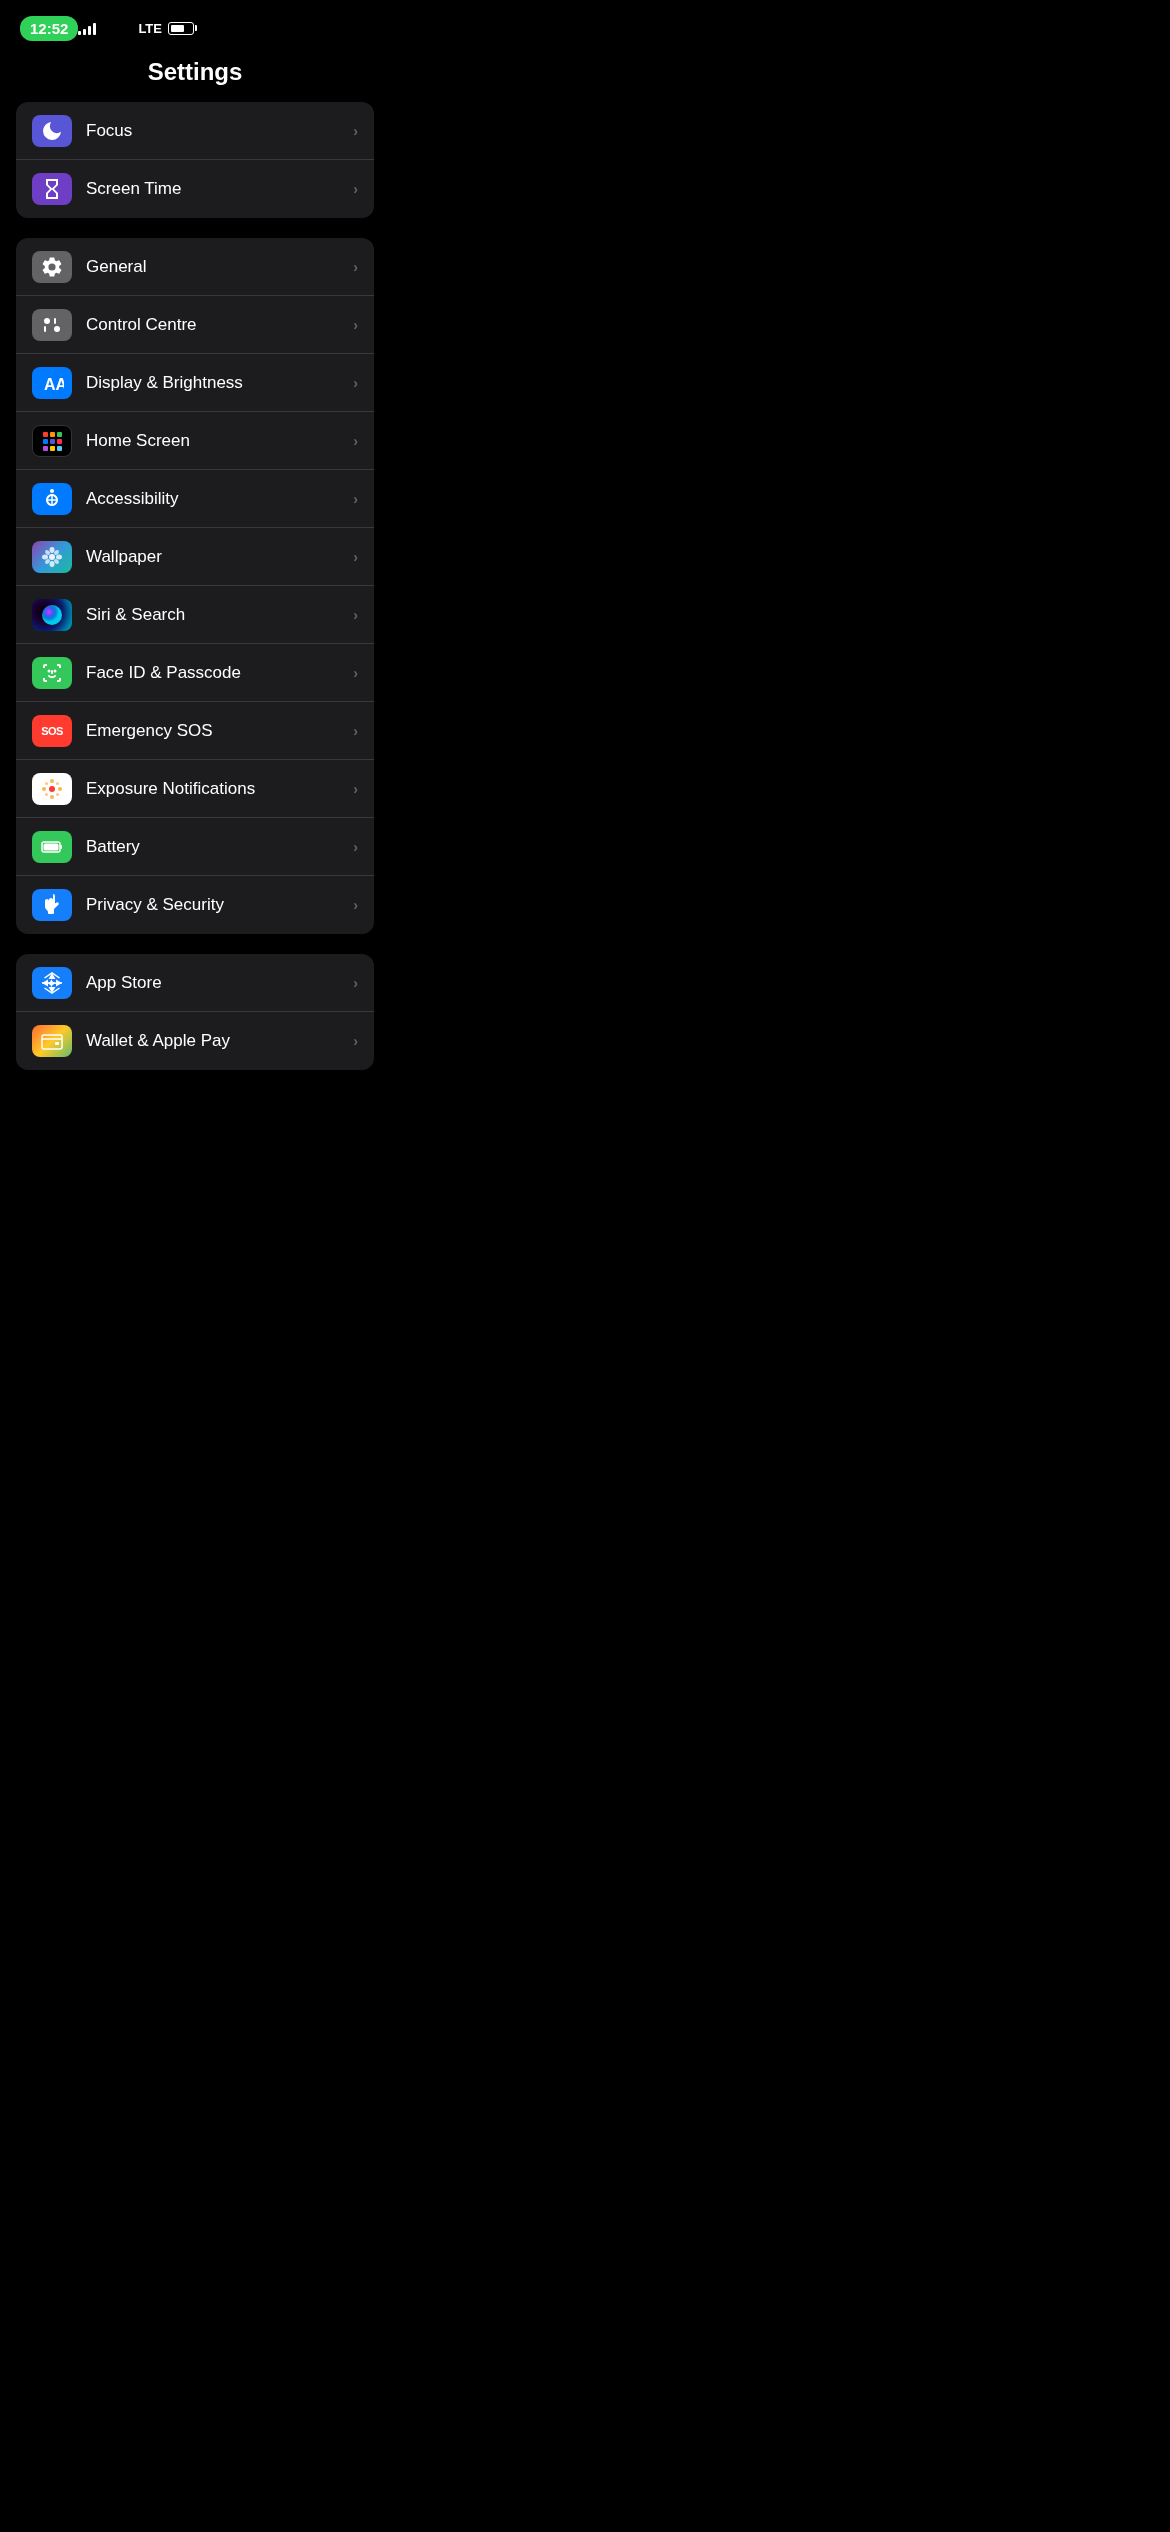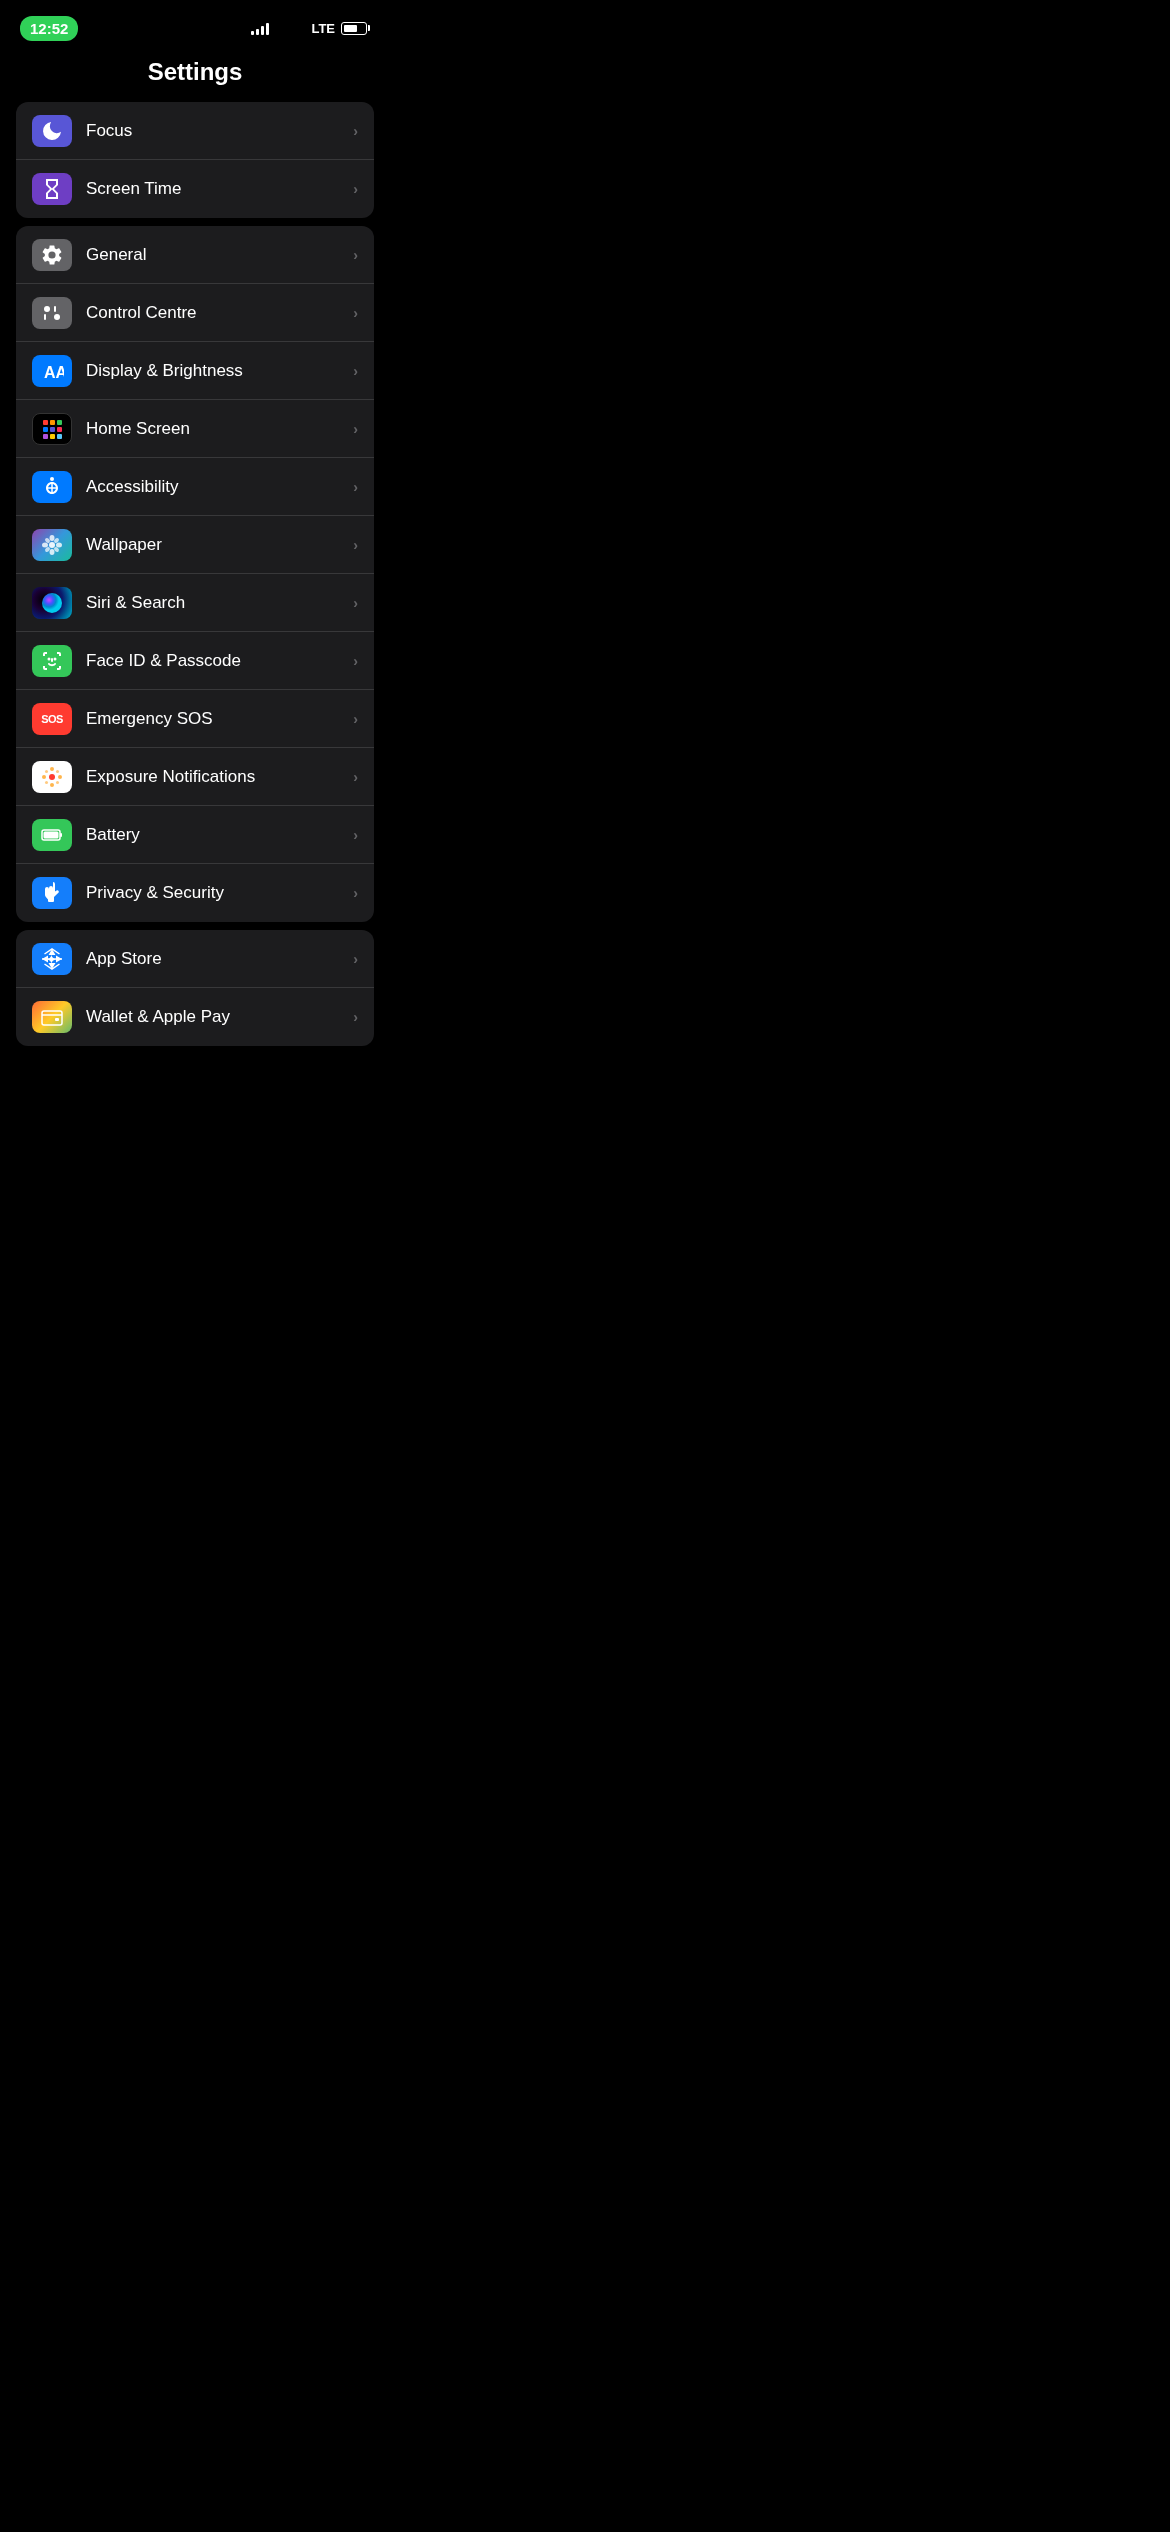--- a/index.html
+++ b/index.html
@@ -10,25 +10,24 @@
       font-family: -apple-system, 'SF Pro Display', 'Helvetica Neue', sans-serif;
       color: #fff;
       width: 390px;
       min-height: 844px;
       overflow-x: hidden;
     }
 
     
     .status-bar {
       display: flex;
-      justify-content: space-between;
+      justify-content: flex-start;
       align-items: center;
       padding: 14px 20px 8px 20px;
       height: 50px;
-      gap: 23px;
     }
 
     .status-time {
       background: #30d158;
       color: #fff;
       font-size: 15px;
       font-weight: 600;
       padding: 4px 10px;
       border-radius: 12px;
     }
@@ -103,21 +102,21 @@
     }
 
     
     .settings-content {
       padding: 0 16px;
     }
 
     .settings-group {
       background: #1c1c1e;
       border-radius: 12px;
-      margin-bottom: 8px;
+      margin-bottom: 20px;
       overflow: hidden;
     }
 
     .settings-item {
       display: flex;
       align-items: center;
       padding: 12px 16px;
       border-bottom: 0.5px solid #38383a;
       cursor: pointer;
       position: relative;

